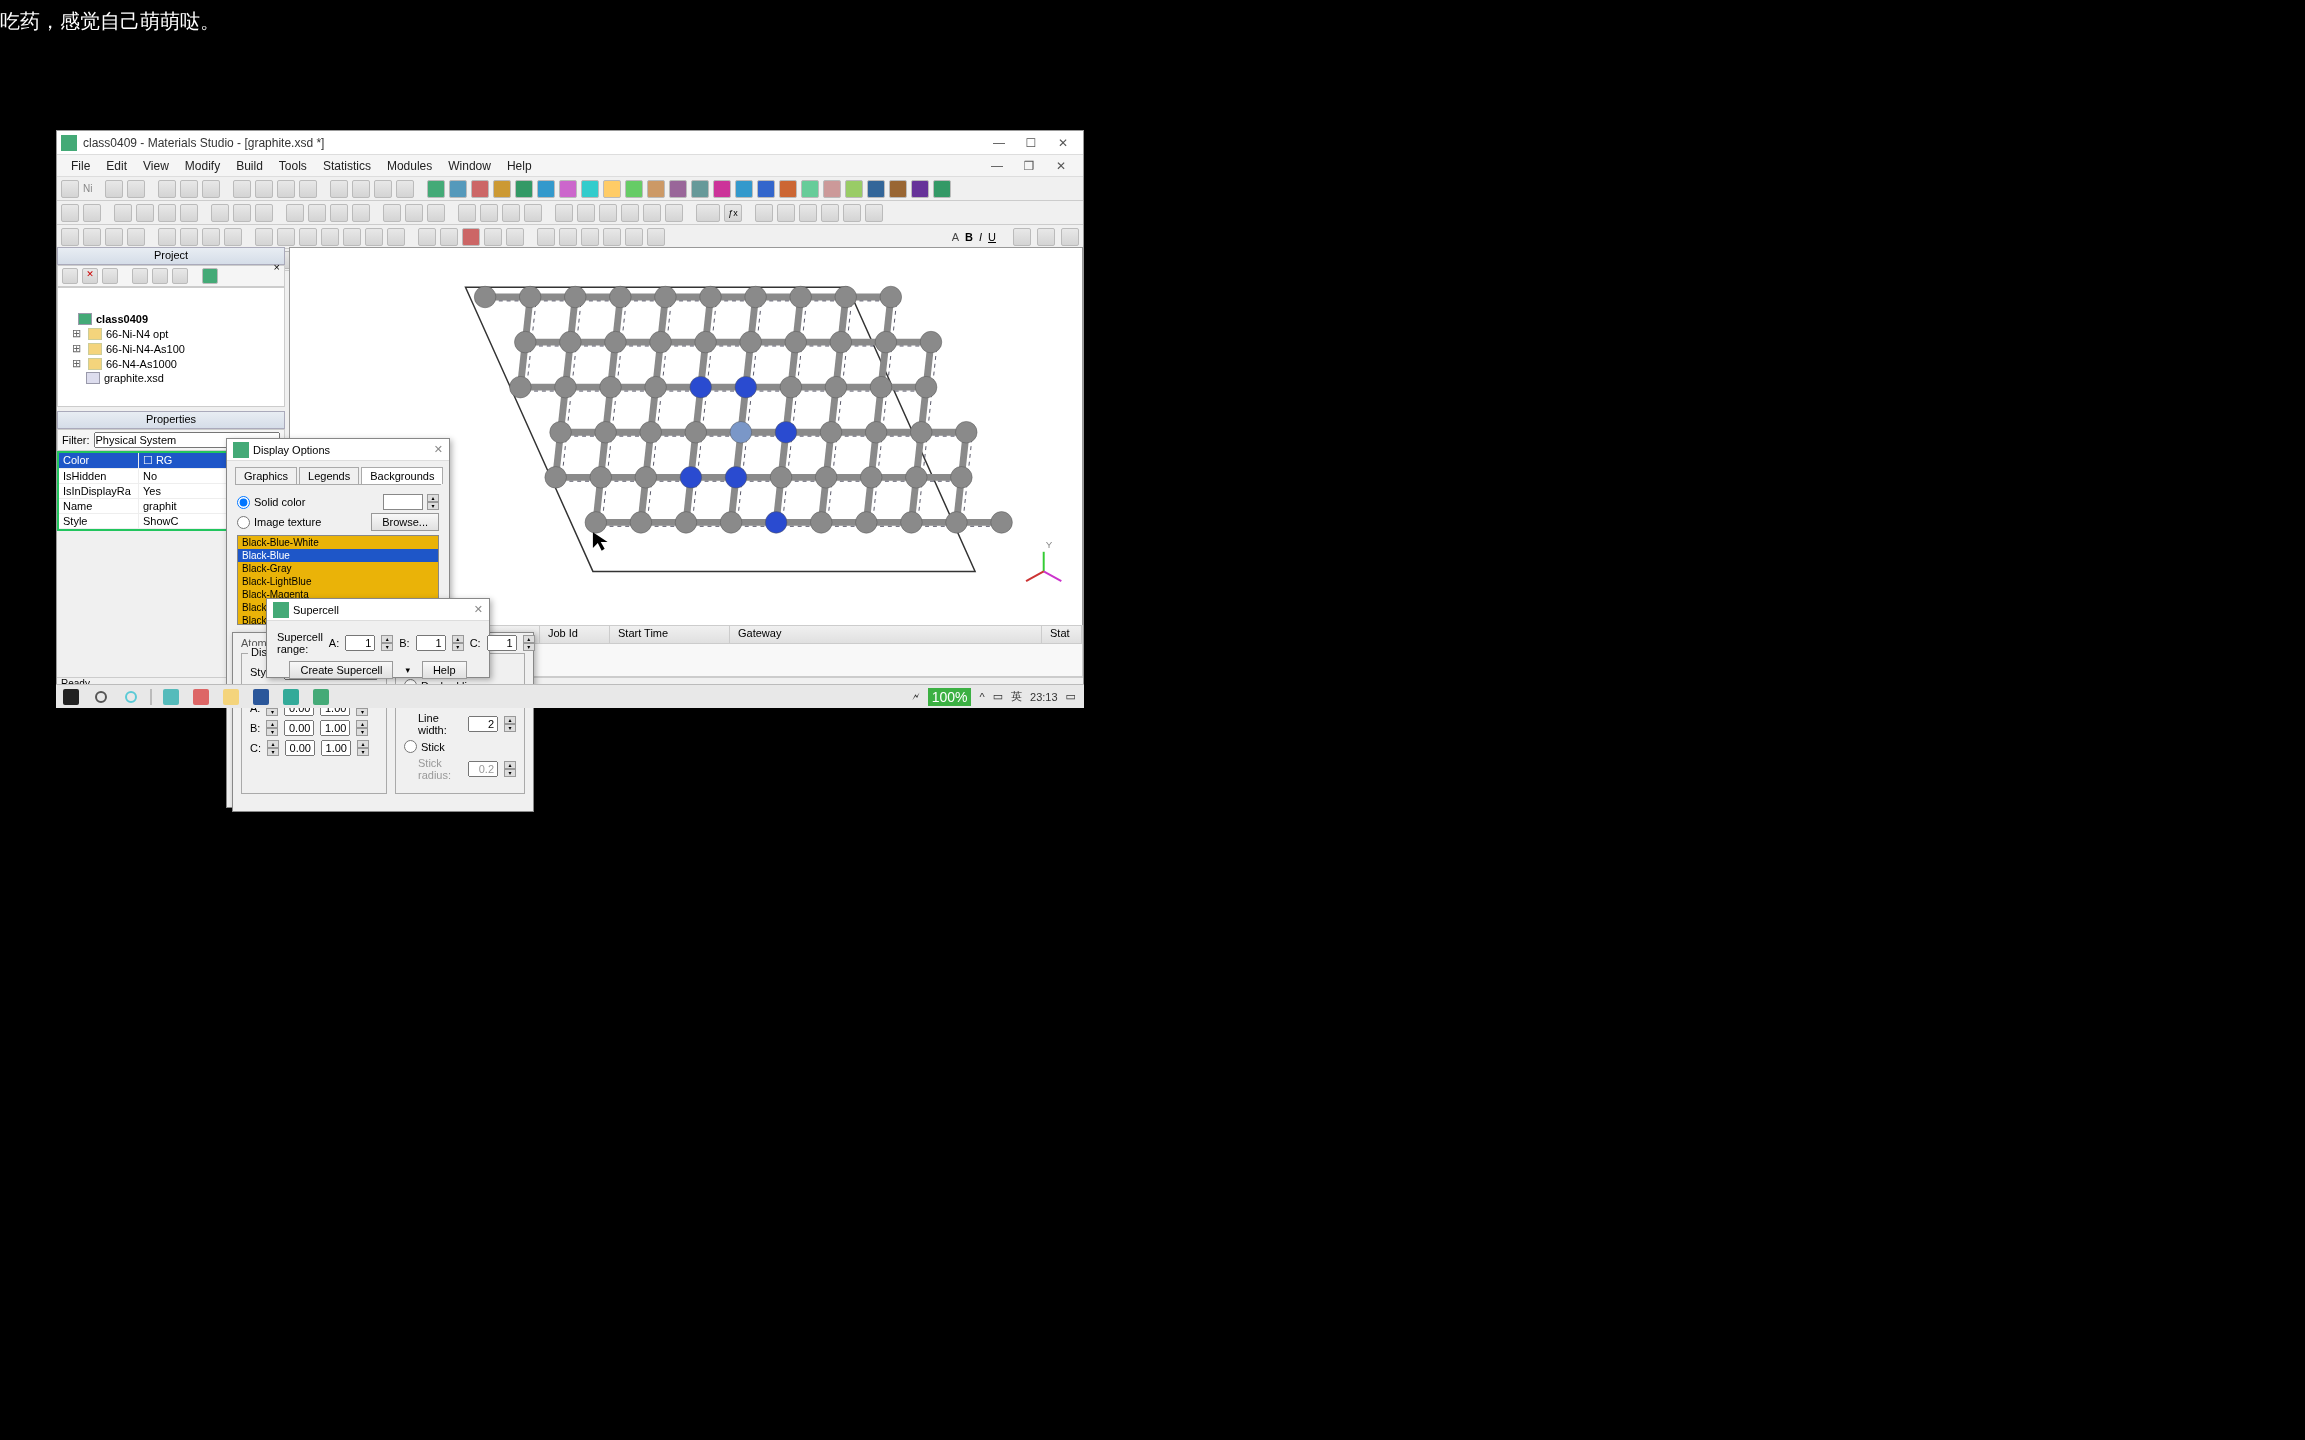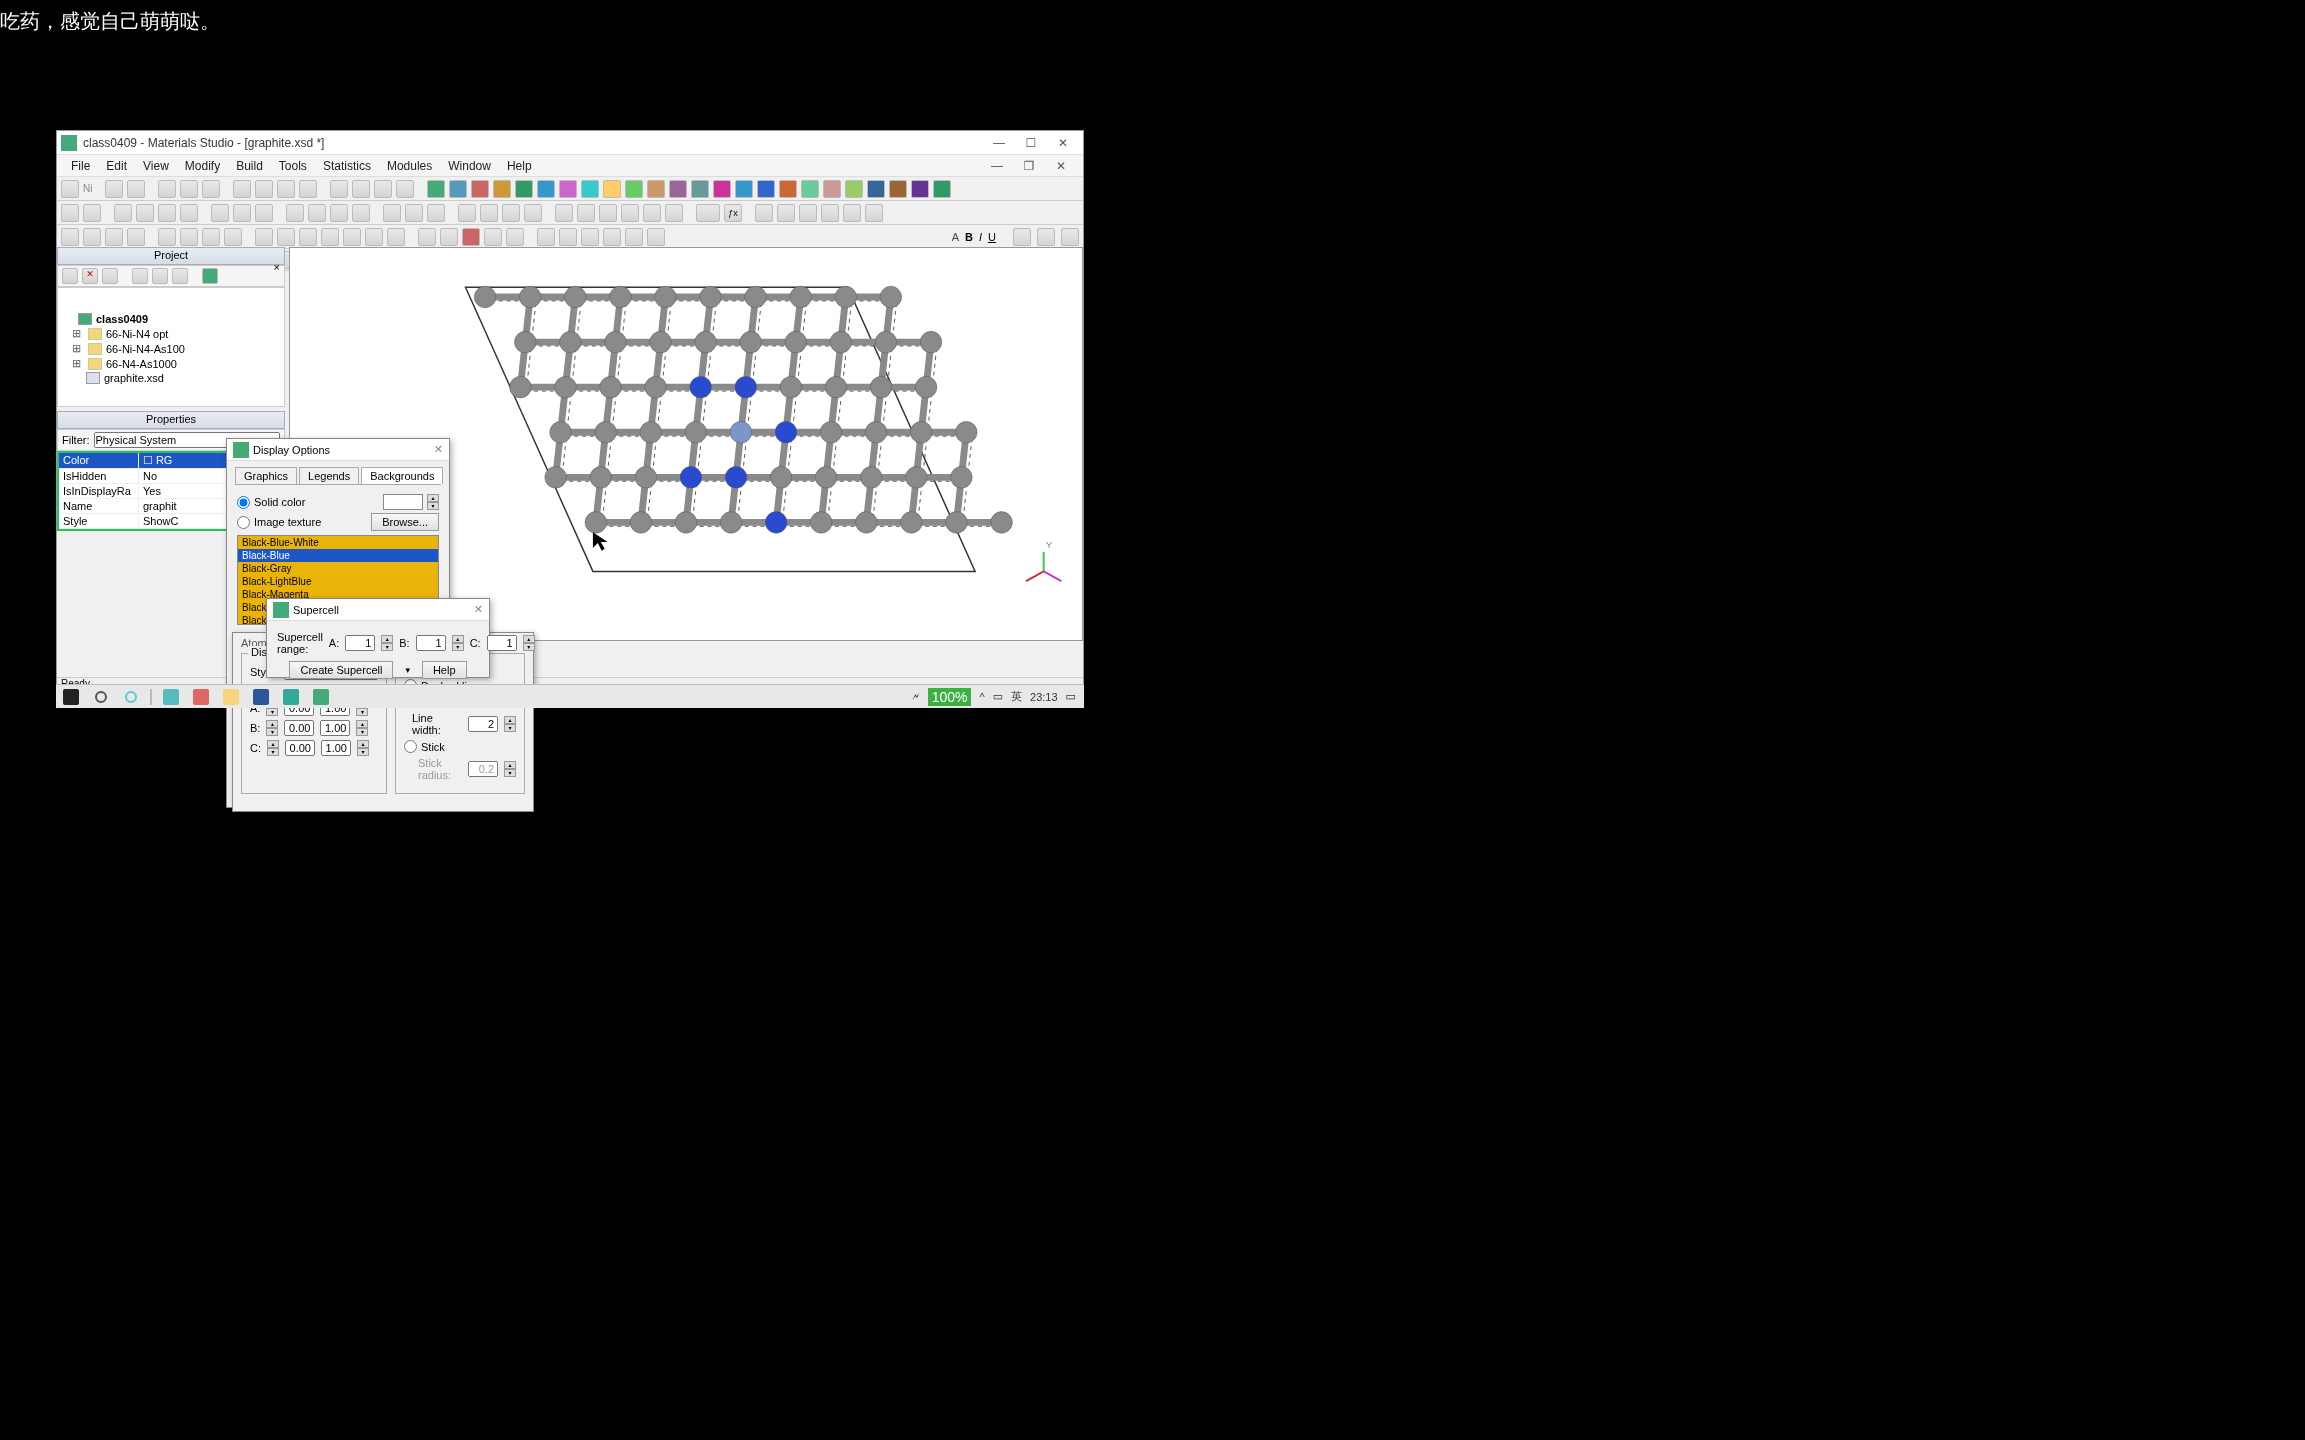--- a/index.html
+++ b/index.html
@@ -611,20 +611,29 @@
         <line x1="0" y1="0" x2="0" y2="-20" stroke="#3c3" stroke-width="2"></line>
         <line x1="0" y1="0" x2="18" y2="10" stroke="#c3c" stroke-width="2"></line>
         <line x1="0" y1="0" x2="-18" y2="10" stroke="#c33" stroke-width="2"></line>
         <text x="2" y="-24" font-size="10" fill="#888">Y</text>
       </g>
 
       <polygon points="300,290 300,306 305,301 309,309 312,307 308,300 315,300" fill="#000"></polygon>
     </svg>
   </div>
 
+  <div class="jobs" style="bottom:30px">
+    <div class="jobs-hdr">
+      <div style="width:250px"></div>
+      <div style="width:70px">Job Id</div>
+      <div style="width:120px">Start Time</div>
+      <div style="flex:1">Gateway</div>
+      <div style="width:40px">Stat</div>
+    </div>
+  </div>
 
   <div class="status" style="bottom:16px">
     <span>Ready</span>
   </div>
 
 </div>
 
 <div class="dialog" style="left:226px; top:438px; width:224px; height:370px;">
   <div class="dlg-title">
     <div class="ic"></div>
@@ -726,21 +735,21 @@
           <span>None</span>
         </div>
       <div class="radio-row">
           <input type="radio" style="">
           <span>Dashed line</span>
         </div>
       <div class="radio-row">
           <input type="radio" checked="" style="">
           <span>Line</span>
         </div>
-      <div class="num-row" style="margin-left:8px">
+      <div class="num-row" style="margin-left:14px">
           <span>Line width:</span>
           <input value="2" style="">
           <div class="spin">
             <div>▴</div>
             <div>▾</div>
           </div>
         </div>
       <div class="radio-row">
           <input type="radio" style="">
           <span>Stick</span>

